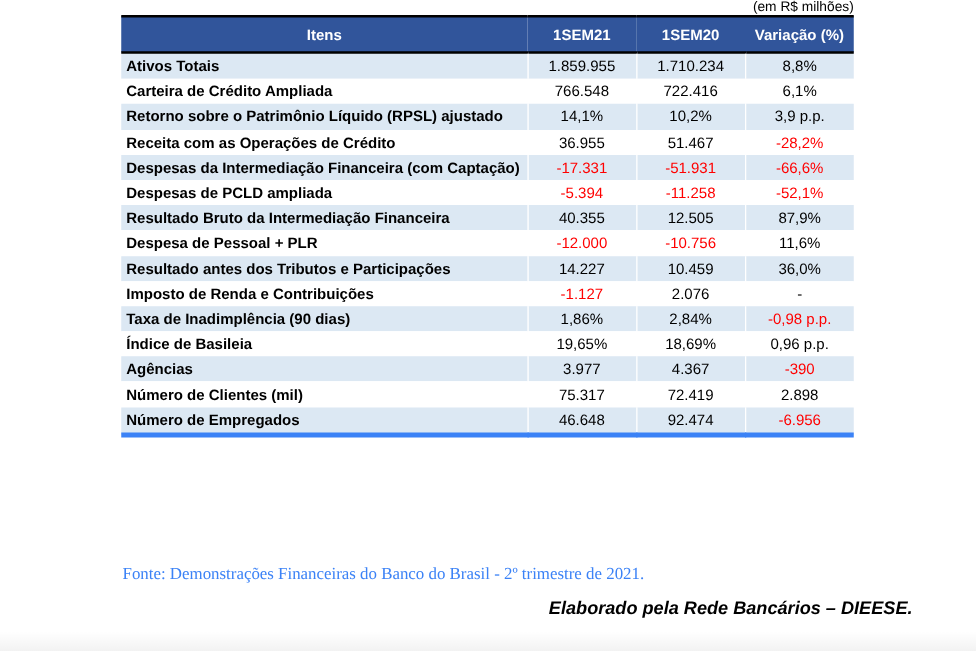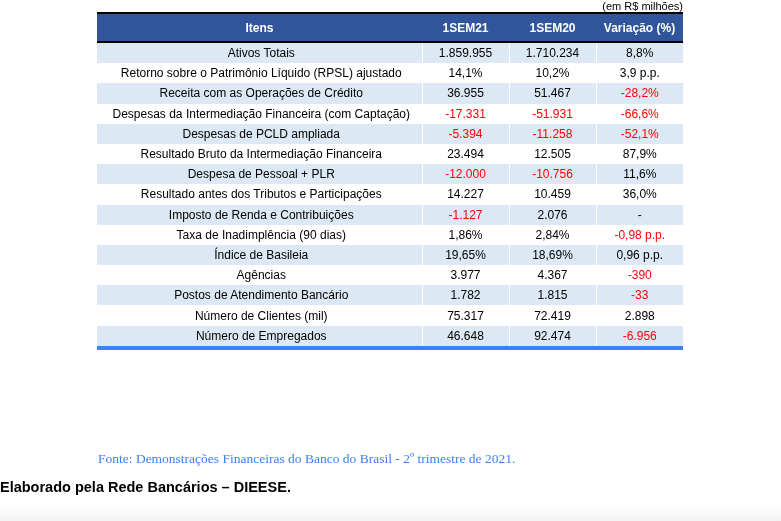--- a/index.html
+++ b/index.html
@@ -45,39 +45,40 @@
     padding: 0;
   }
   tbody td {
     height: 20.2px;
     font-size: 12px;
     padding: 0;
     vertical-align: middle;
   }
   tbody tr:nth-child(odd) { background: var(--stripe-bg, #DCE8F3); }
   tbody tr:nth-child(even) { background: #ffffff; }
-  td.item { text-align: center; padding-left: 4px; }
+  td.item { text-align: left; padding-left: 4px; font-weight: bold; }
   td.val  { text-align: center; border-left: 1px solid #ffffff; }
   td.neg  { color: var(--neg, #FF0000); }
 
   .source-note {
     position: absolute;
     top: 451px; left: 98px;
     font-family: "Liberation Serif", serif;
     font-size: 13.5px;
     color: #3b82f6;
   }
   .credit-note {
     position: absolute;
     top: 479px;
     left: 0; width: 730px;
-    text-align: left;
+    text-align: right;
     font-weight: bold;
     font-size: 14.5px;
     color: #000;
+    font-style: italic;
   }
   .page-edge-shadow {
     position: absolute;
     left: 0; right: 0; bottom: 0; height: 16px;
     background: linear-gradient(to bottom, rgba(0,0,0,0), rgba(0,0,0,0.05));
     pointer-events: none;
   }
 </style>
 </head>
 <body>
@@ -102,20 +103,26 @@
       </tr>
     </thead>
     <tbody>
         <tr>
           <td class="item">Ativos Totais</td>
           <td class="val">1.859.955</td>
           <td class="val">1.710.234</td>
           <td class="val">8,8%</td>
         </tr>
         <tr>
+          <td class="item">Carteira de Crédito Ampliada</td>
+          <td class="val">766.548</td>
+          <td class="val">722.416</td>
+          <td class="val">6,1%</td>
+        </tr>
+        <tr>
           <td class="item">Retorno sobre o Patrimônio Líquido (RPSL) ajustado</td>
           <td class="val">14,1%</td>
           <td class="val">10,2%</td>
           <td class="val">3,9 p.p.</td>
         </tr>
         <tr>
           <td class="item">Receita com as Operações de Crédito</td>
           <td class="val">36.955</td>
           <td class="val">51.467</td>
           <td class="val neg">-28,2%</td>
@@ -127,21 +134,21 @@
           <td class="val neg">-66,6%</td>
         </tr>
         <tr>
           <td class="item">Despesas de PCLD ampliada</td>
           <td class="val neg">-5.394</td>
           <td class="val neg">-11.258</td>
           <td class="val neg">-52,1%</td>
         </tr>
         <tr>
           <td class="item">Resultado Bruto da Intermediação Financeira</td>
-          <td class="val">23.494</td>
+          <td class="val">40.355</td>
           <td class="val">12.505</td>
           <td class="val">87,9%</td>
         </tr>
         <tr>
           <td class="item">Despesa de Pessoal + PLR</td>
           <td class="val neg">-12.000</td>
           <td class="val neg">-10.756</td>
           <td class="val">11,6%</td>
         </tr>
         <tr>
@@ -168,26 +175,20 @@
           <td class="val">18,69%</td>
           <td class="val">0,96 p.p.</td>
         </tr>
         <tr>
           <td class="item">Agências</td>
           <td class="val">3.977</td>
           <td class="val">4.367</td>
           <td class="val neg">-390</td>
         </tr>
         <tr>
-          <td class="item">Postos de Atendimento Bancário</td>
-          <td class="val">1.782</td>
-          <td class="val">1.815</td>
-          <td class="val neg">-33</td>
-        </tr>
-        <tr>
           <td class="item">Número de Clientes (mil)</td>
           <td class="val">75.317</td>
           <td class="val">72.419</td>
           <td class="val">2.898</td>
         </tr>
         <tr>
           <td class="item">Número de Empregados</td>
           <td class="val">46.648</td>
           <td class="val">92.474</td>
           <td class="val neg">-6.956</td>

